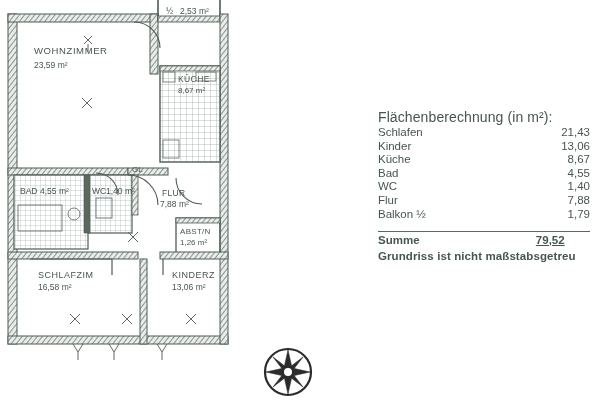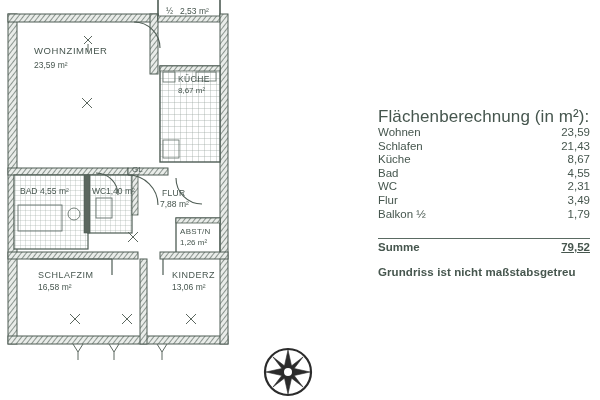--- a/index.html
+++ b/index.html
@@ -16,38 +16,38 @@
 
   
   #plan{position:absolute;left:0;top:0;width:250px;height:400px;}
   #plan svg{display:block;}
 
   
   #areaPanel{
     position:absolute;left:378px;top:110px;width:212px;
   }
   .panel-title{
-    font-size:17px;font-weight:400;color:#46564e;
+    font-size:14px;font-weight:400;color:#46564e;
     letter-spacing:0.1px;margin:0 0 2px 0;line-height:14px;
   }
   table.areas{
     border-collapse:collapse;width:100%;
     font-size:11.5px;color:#46564e;
   }
   table.areas td{
     padding:0;line-height:13.6px;vertical-align:bottom;
     font-weight:400;
   }
   table.areas td.lbl{text-align:left;white-space:nowrap;}
   table.areas td.val{text-align:right;white-space:nowrap;font-variant-numeric:tabular-nums;}
-  tr.ruled td{border-bottom:1.1px solid #5a6a62;padding-bottom:17px;}
+  tr.ruled td{border-bottom:1.1px solid #5a6a62;padding-bottom:10px;}
   tr.sum td{font-weight:700;padding-top:1.5px;margin-top:8px;}
-  tr.sum td.val{text-decoration:underline;}
+  tr.sum td.val{text-decoration:underline;text-align:center;}
   .note{
-    margin-top:11px;font-size:11.5px;font-weight:700;color:#46564e;
+    margin-top:2px;font-size:11.5px;font-weight:700;color:#46564e;
     line-height:14px;letter-spacing:0.1px;
   }
 
   
   #compass{position:absolute;left:262px;top:346px;width:52px;height:52px;}
 </style>
 </head>
 <body>
 
 <div id="stage">
@@ -172,42 +172,42 @@
         <text x="172" y="290" font-size="8.5">13,06 m²</text>
       </g>
     </svg>
   </div>
 
   <div id="areaPanel">
     <div class="panel-title">Flächenberechnung (in m²):</div>
     <table class="areas">
       <tbody>
         <tr>
-          <td class="lbl">Wohnen</td>
-          <td class="val">23,59</td>
-        </tr>
-        <tr>
           <td class="lbl">Schlafen</td>
           <td class="val">21,43</td>
         </tr>
         <tr>
+          <td class="lbl">Kinder</td>
+          <td class="val">13,06</td>
+        </tr>
+        <tr>
           <td class="lbl">Küche</td>
           <td class="val">8,67</td>
         </tr>
         <tr>
           <td class="lbl">Bad</td>
           <td class="val">4,55</td>
         </tr>
         <tr>
           <td class="lbl">WC</td>
-          <td class="val">2,31</td>
+          <td class="val">1,40</td>
         </tr>
         <tr>
           <td class="lbl">Flur</td>
-          <td class="val">3,49</td>
+          <td class="val">7,88</td>
         </tr>
         <tr class="ruled">
           <td class="lbl">Balkon ½</td>
           <td class="val">1,79</td>
         </tr>
         <tr class="sum">
           <td class="lbl">Summe</td>
           <td class="val">79,52</td>
         </tr>
       </tbody>

